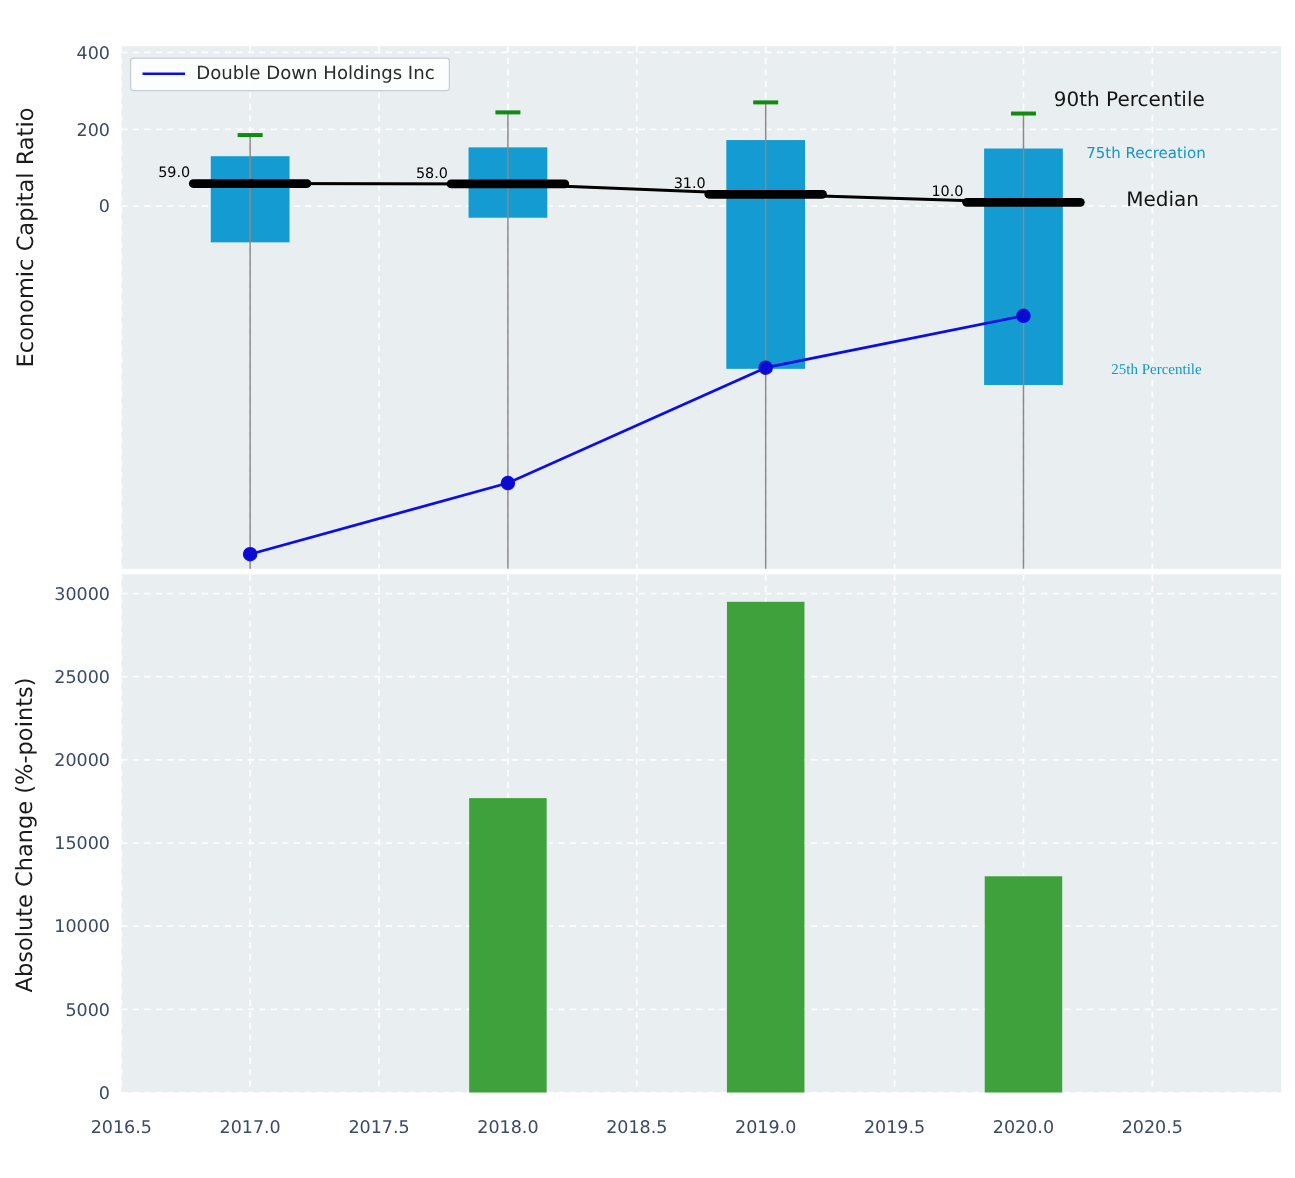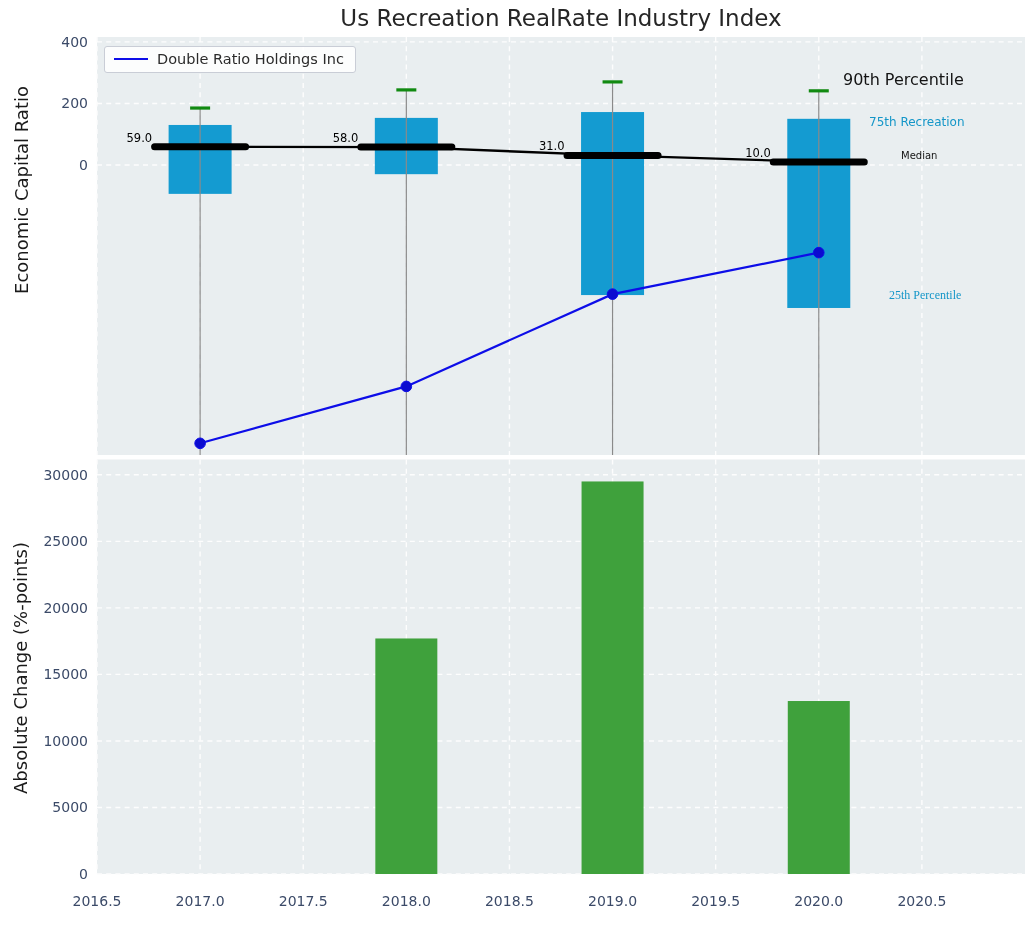--- a/index.html
+++ b/index.html
@@ -10,21 +10,21 @@
   .ylabel-top{left:21px;top:190px;transform:translate(-50%,-50%) rotate(-90deg);}
   .ylabel-bot{left:20px;top:668px;transform:translate(-50%,-50%) rotate(-90deg);}
   .xlabel{position:absolute;left:97px;width:928px;top:905px;text-align:center;font-size:18px;color:#1a1a1a;}
   .legend{position:absolute;left:104px;top:46px;display:flex;align-items:center;gap:9px;
           padding:4px 11px 5px 9px;background:rgba(255,255,255,0.85);border:1px solid #c9cdd6;
           border-radius:3px;font-size:14.5px;color:#2b2b2b;white-space:nowrap;}
   .legend-line{display:inline-block;width:34px;height:0;border-top:2.5px solid #0d0de8;}
   .ann{position:absolute;white-space:nowrap;}
   .ann-p90{left:843px;top:70px;font-size:16px;color:#141414;}
   .ann-p75{left:869px;top:115px;font-size:12px;color:#1496c8;}
-  .ann-med{left:901px;top:150px;font-size:10px;color:#141414;}
+  .ann-med{left:901px;top:150px;font-size:16px;color:#141414;}
   .ann-p25{left:889px;top:288px;font-size:12px;color:#1496c8;font-family:Liberation Serif, serif;}
   text.tick{font-size:14px;fill:#3b4a68;}
   text.medlab{font-size:11.5px;fill:#000000;}
 </style>
 </head>
 <body>
 
 <div class="fig">
   <svg id="chart" width="1036" height="942">
       <rect x="97" y="37" width="928" height="418" fill="#e9eef0"></rect>
@@ -100,27 +100,26 @@
       <polyline points="200.1111111111111,443.31199411331863 406.3333333333333,386.40986019131714 612.5555555555555,294.1361295069904 818.7777777777778,252.6129506990434" fill="none" stroke="#0d0de8" stroke-width="2.2"></polyline>
       <circle cx="200.1111111111111" cy="443.31199411331863" r="5.3" fill="#0b0bd0" stroke="#0d0de8" stroke-width="1"></circle>
       <circle cx="406.3333333333333" cy="386.40986019131714" r="5.3" fill="#0b0bd0" stroke="#0d0de8" stroke-width="1"></circle>
       <circle cx="612.5555555555555" cy="294.1361295069904" r="5.3" fill="#0b0bd0" stroke="#0d0de8" stroke-width="1"></circle>
       <circle cx="818.7777777777778" cy="252.6129506990434" r="5.3" fill="#0b0bd0" stroke="#0d0de8" stroke-width="1"></circle>
       <rect x="375.3333333333333" y="638.4735152487962" width="62" height="235.52648475120384" fill="#3fa13c"></rect>
       <rect x="581.5555555555555" y="481.4558587479936" width="62" height="392.5441412520064" fill="#3fa13c"></rect>
       <rect x="787.7777777777778" y="701.0144462279294" width="62" height="172.9855537720706" fill="#3fa13c"></rect>
     </svg>
 
-  <div class="title">Us Recreation RealRate Industry Index</div>
 
   <div class="ylabel ylabel-top">Economic Capital Ratio</div>
   <div class="ylabel ylabel-bot">Absolute Change (%-points)</div>
 
   <div class="legend">
     <span class="legend-line"></span>
-    <span>Double Ratio Holdings Inc</span>
+    <span>Double Down Holdings Inc</span>
   </div>
 
   <div class="ann ann-p90">90th Percentile</div>
   <div class="ann ann-p75">75th Recreation</div>
   <div class="ann ann-med">Median</div>
   <div class="ann ann-p25">25th Percentile</div>
 </div>
 
 </body></html>

